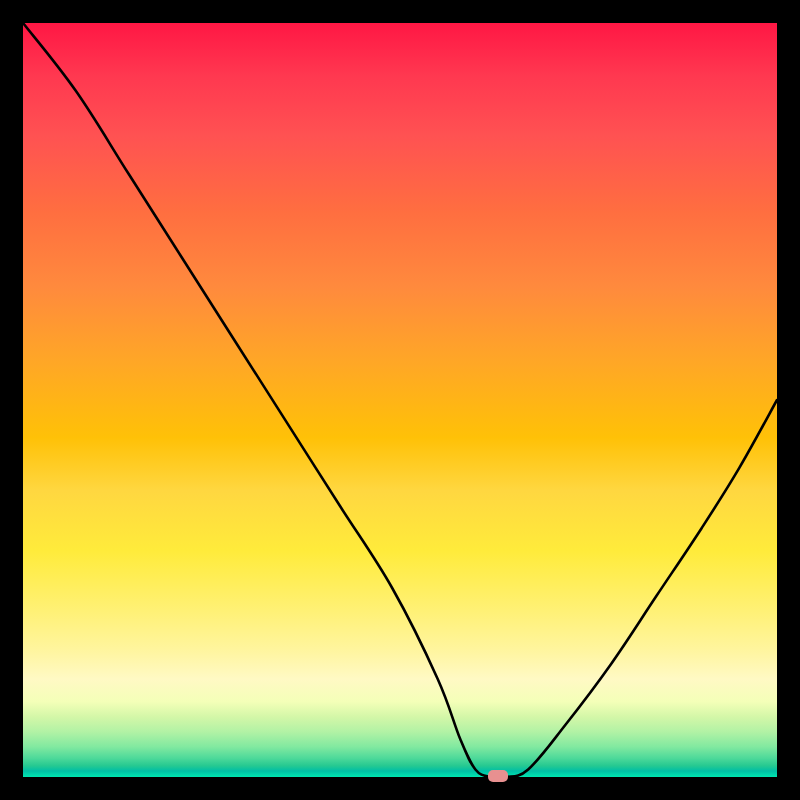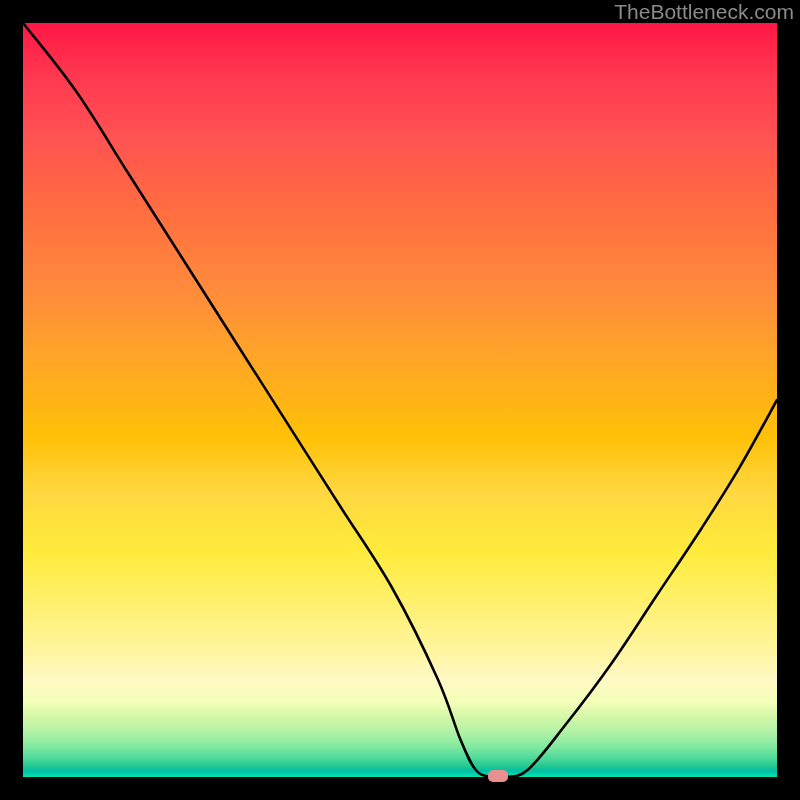--- a/index.html
+++ b/index.html
@@ -76,15 +76,14 @@
 <div class="container">
 
   <div class="plot-area"></div>
 
   <svg class="curve" viewBox="0 0 754 754" preserveAspectRatio="none">
     <path id="curve-path" d="M 0 0 C 9.5004 12.214800000000002, 33.7792 40.71600000000002, 52.78000000000001 67.86000000000001 C 71.78080000000001 95.004, 86.55920000000002 120.94159999999995, 105.56000000000002 150.79999999999995 C 124.56080000000001 180.65839999999994, 139.3392 203.8816, 158.34 233.74 C 177.3408 263.5984, 192.11920000000003 286.8216, 211.12000000000003 316.68 C 230.12080000000003 346.5384, 244.89919999999998 369.7616, 263.9 399.62 C 282.90079999999995 429.4784, 297.67920000000004 452.7016, 316.68 482.56 C 335.6808 512.4184, 351.8164 534.2844, 369.46 565.5 C 387.1036 596.7156, 402.4852 628.836, 414.70000000000005 655.98 C 426.91480000000007 683.124, 430.534 700.0136, 437.32 716.3 C 444.106 732.5863999999999, 446.97119999999995 739.674, 452.4 746.46 C 457.8288 753.2460000000001, 462.0512 752.6428, 467.48 754 C 472.90880000000004 755.3572, 475.774 755.3572, 482.56 754 C 489.346 752.6428, 494.3224 755.9604, 505.18 746.46 C 516.0376 736.9596, 527.9508 720.2208, 542.88 701.22 C 557.8092 682.2192, 571.8336 663.9724, 588.12 640.9 C 604.4064 617.8276, 617.0736 597.4696, 633.36 573.04 C 649.6464 548.6103999999999, 663.6708 528.2524, 678.6 505.17999999999995 C 693.5292000000001 482.10759999999993, 702.728 467.93240000000003, 716.3 444.86 C 729.872 421.7876, 747.2139999999999 389.2148, 754 377" stroke="#000" stroke-width="2.6" fill="none" stroke-linecap="round" stroke-linejoin="round"></path>
   </svg>
 
   <div class="marker" id="marker" style="left: 488.02px; top: 770px; background: rgb(232, 144, 144);"></div>
 
-  <div class="watermark">TheBottleneck.com</div>
 
 </div>
 
 </body></html>

